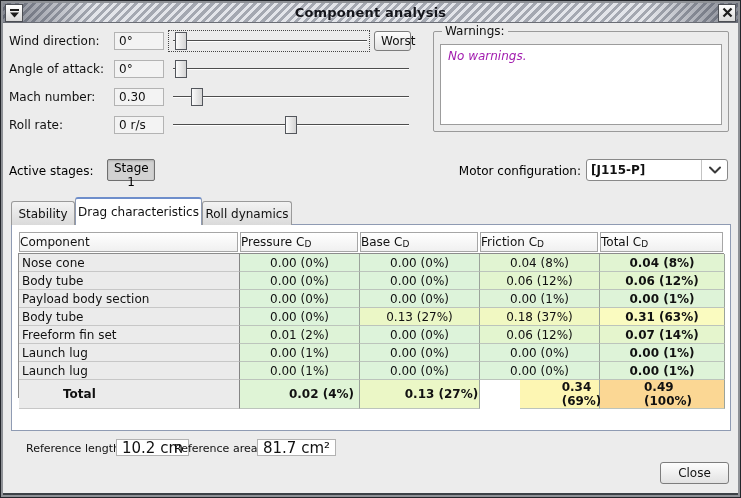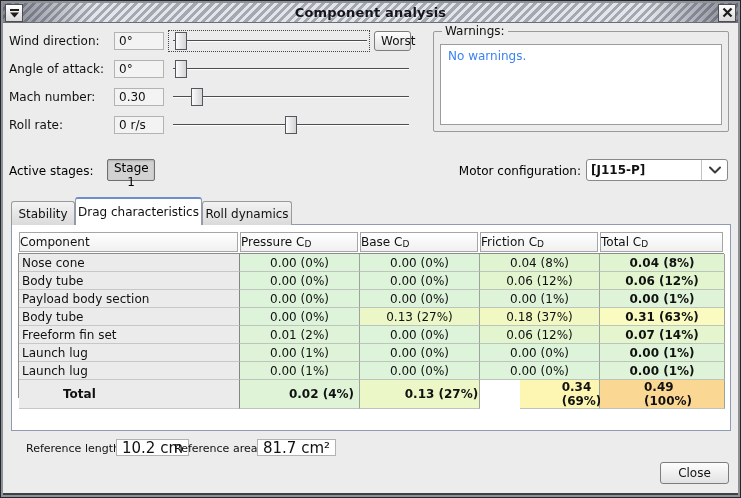--- a/index.html
+++ b/index.html
@@ -40,21 +40,21 @@
   .push-btn{background:linear-gradient(#fdfdfd,#e2e2e2);border:1px solid #7d7d7d;
     border-radius:3px;font-size:12px;color:#111;font-family:inherit;cursor:pointer;}
   #worst-btn{position:absolute;left:373px;top:30px;width:37px;height:20px;}
 
   
   .group{position:absolute;left:432px;top:30px;width:296px;height:101px;
     border:1px solid #9a9a9a;border-radius:2px;}
   .group-legend{position:absolute;top:-8px;left:8px;background:#ececec;
     padding:0 3px;font-size:12px;color:#111;}
   .warn-list{position:absolute;left:6px;right:6px;top:12px;bottom:6px;background:#fff;
-    border:1px solid #9c9c9c;color:#3b82f6;font-size:12px;
+    border:1px solid #9c9c9c;font-style:italic;color:#a21caf;font-size:12px;
     padding:4px 7px;}
 
   
   #stages-label{position:absolute;left:8px;top:163px;font-size:12px;}
   #stage1-btn{position:absolute;left:106px;top:158px;width:48px;height:22px;
     background:#d2d2d2;border:1px solid #6f6f6f;border-radius:2px;
     box-shadow:inset 0 1px 2px rgba(0,0,0,.18);font-size:12px;font-family:inherit;cursor:pointer;}
   #motor-label{position:absolute;left:455px;top:163px;width:125px;text-align:right;font-size:12px;}
   .combo{position:absolute;left:585px;top:158px;width:142px;height:22px;background:#fff;
     border:1px solid #898989;border-radius:3px;display:flex;align-items:center;cursor:pointer;}

